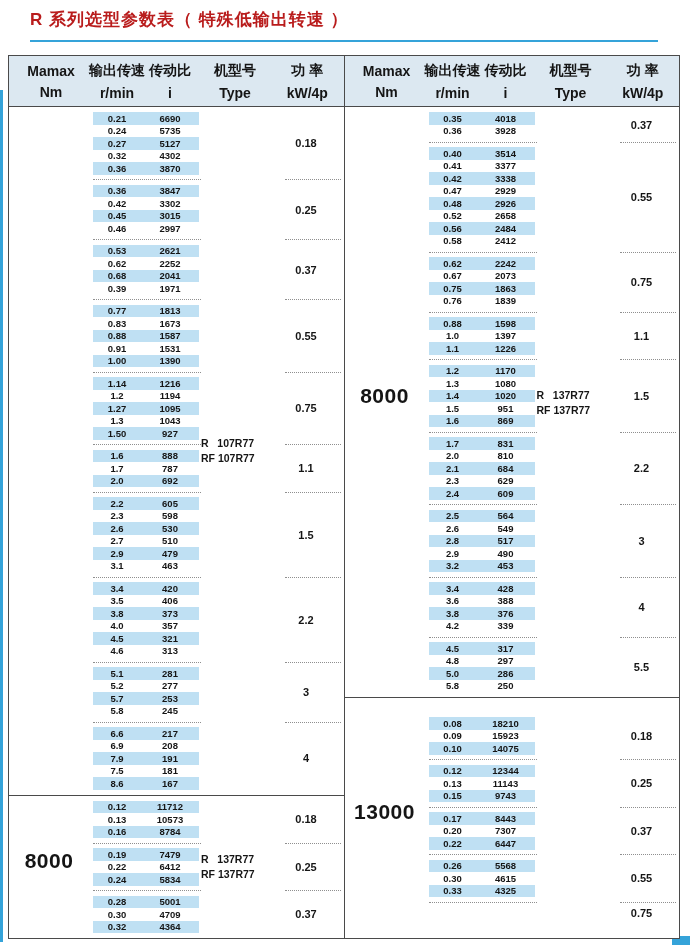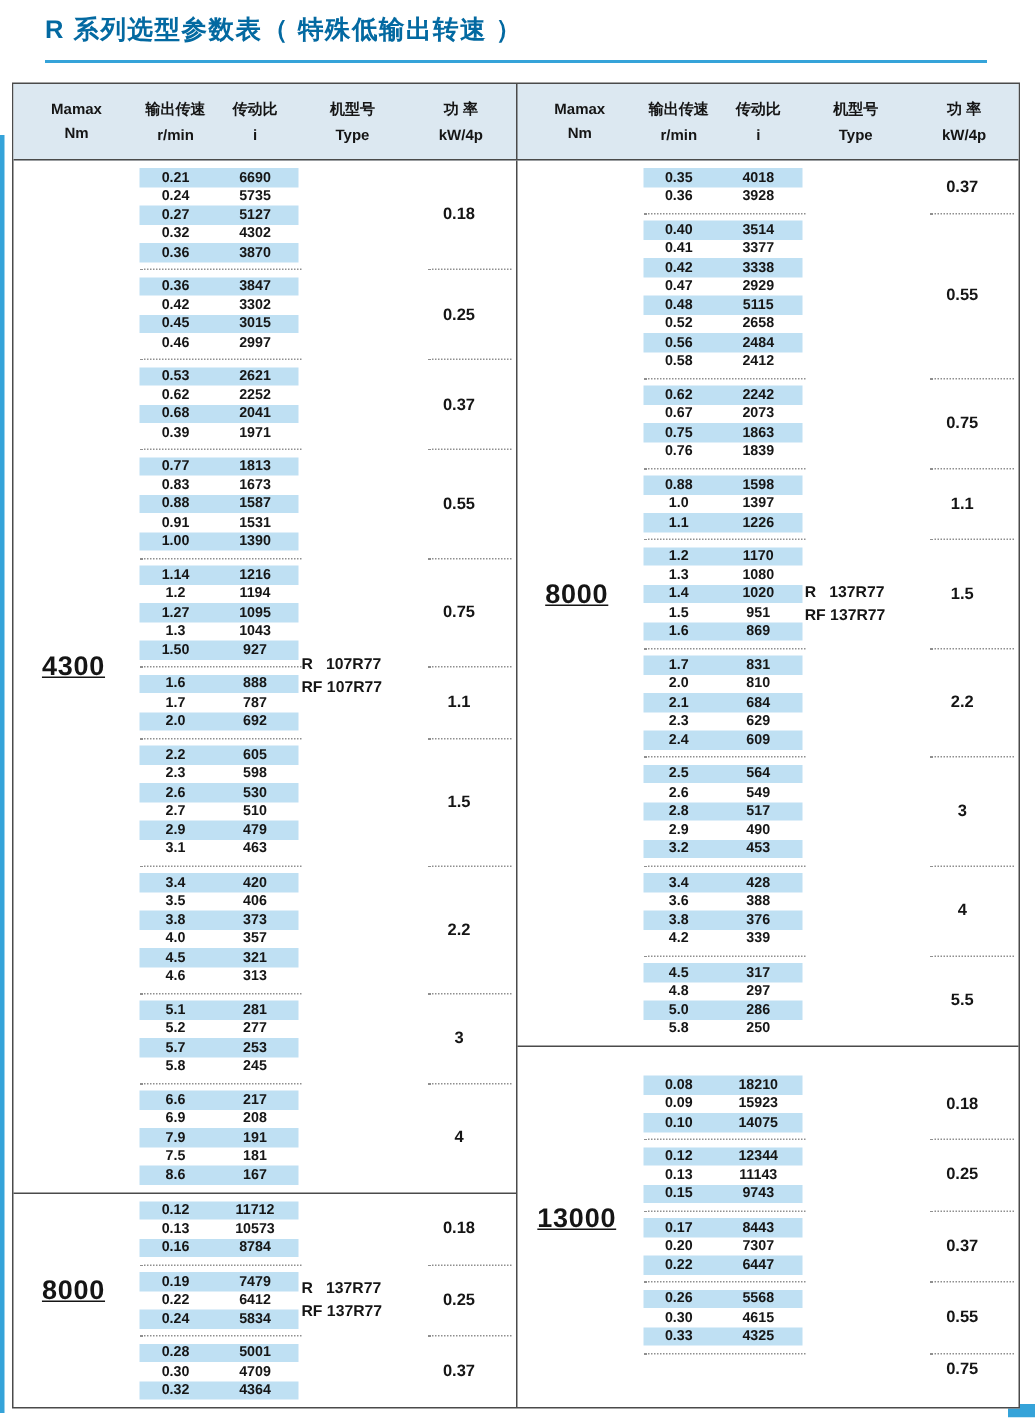--- a/index.html
+++ b/index.html
@@ -3,50 +3,50 @@
 <meta charset="utf-8">
 <style>
   html,body{margin:0;padding:0;}
   body{
     width:690px;height:945px;position:relative;overflow:hidden;
     background:#ffffff;color:#151515;
     font-family:"Liberation Sans","DejaVu Sans",sans-serif;
   }
   .page-title{
     position:absolute;left:30px;top:8px;
-    font-size:17px;font-weight:bold;letter-spacing:1px;color:#0369a1;
+    font-size:17px;font-weight:bold;letter-spacing:1px;color:#b91c1c;
   }
   .title-underline{
     position:absolute;left:30px;top:40px;width:628px;height:2px;background:#35a3d9;
   }
   .left-accent{
     position:absolute;left:0;top:90px;width:3px;height:852px;background:#35a3d9;
   }
   .corner-accent{
     position:absolute;right:0;bottom:0;width:18px;height:9px;background:#35a3d9;
   }
   .spec-table{
     position:absolute;left:8px;top:55px;width:672px;
     border:1.5px solid #4a4a4a;background:#fff;box-sizing:border-box;
   }
   .thead{display:flex;height:50px;background:#dce8f1;border-bottom:1.5px solid #4a4a4a;}
   .hhalf{flex:1;display:flex;min-width:0;}
   .hhalf.lh{border-right:1.5px solid #4a4a4a;}
   .hcell{display:flex;flex-direction:column;justify-content:center;align-items:center;
-    gap:5px;font-weight:bold;font-size:10px;white-space:nowrap;}
+    gap:5px;font-weight:bold;font-size:14px;white-space:nowrap;}
   .hc1{width:84px;}.hc2{width:48px;}.hc3{width:58px;}.hc4{width:72px;}.hc5{flex:1;}
   .tbody{display:flex;align-items:stretch;}
   .bhalf{flex:1;display:flex;flex-direction:column;min-width:0;}
   .bhalf.lh{border-right:1.5px solid #4a4a4a;}
   .section{position:relative;display:flex;flex-direction:column;justify-content:center;
     padding:5px 0;box-sizing:border-box;}
   .section + .section{border-top:1.5px solid #4a4a4a;}
   .bhalf .section:last-child{flex:1 0 auto;}
   .mamax{position:absolute;left:0;top:0;bottom:12px;width:80px;display:flex;
-    align-items:center;justify-content:center;font-size:18px;font-weight:bold;letter-spacing:0.5px;text-decoration:underline;}
+    align-items:center;justify-content:center;font-size:21px;font-weight:bold;letter-spacing:0.5px;}
   .typecol{position:absolute;left:192px;top:0;bottom:0;width:74px;display:flex;
     flex-direction:column;justify-content:center;gap:3px;
     font-size:10.5px;font-weight:bold;white-space:pre;}
   .group-row{display:flex;align-items:stretch;gap:31px;}
   .rows{margin-left:84px;width:106px;display:flex;flex-direction:column;}
   .drow{height:12.5px;display:flex;align-items:center;font-size:9.5px;font-weight:bold;}
   .drow.hl{background:#bfe0f3;}
   .spd{width:48px;text-align:center;}
   .rat{width:58px;text-align:center;}
   .power{margin-left:auto;width:75px;display:flex;align-items:center;justify-content:center;
@@ -106,21 +106,20 @@
       </div>
       <div class="hcell hc5">
         <span>功 率</span>
         <span>kW/4p</span>
       </div>
     </div>
   </div>
   <div class="tbody">
     <div class="bhalf lh" id="left-body">
         <div class="section">
-          <div class="mamax">4300</div>
           <div class="typecol"><div class="tline">R   107R77</div><div class="tline">RF 107R77</div></div>
           <div class="group-row">
             <div class="rows">
               <div class="drow hl">
                 <div class="spd">0.21</div>
                 <div class="rat">6690</div>
               </div>
               <div class="drow">
                 <div class="spd">0.24</div>
                 <div class="rat">5735</div>
@@ -488,21 +487,21 @@
               <div class="drow hl">
                 <div class="spd">0.42</div>
                 <div class="rat">3338</div>
               </div>
               <div class="drow">
                 <div class="spd">0.47</div>
                 <div class="rat">2929</div>
               </div>
               <div class="drow hl">
                 <div class="spd">0.48</div>
-                <div class="rat">5115</div>
+                <div class="rat">2926</div>
               </div>
               <div class="drow">
                 <div class="spd">0.52</div>
                 <div class="rat">2658</div>
               </div>
               <div class="drow hl">
                 <div class="spd">0.56</div>
                 <div class="rat">2484</div>
               </div>
               <div class="drow">

